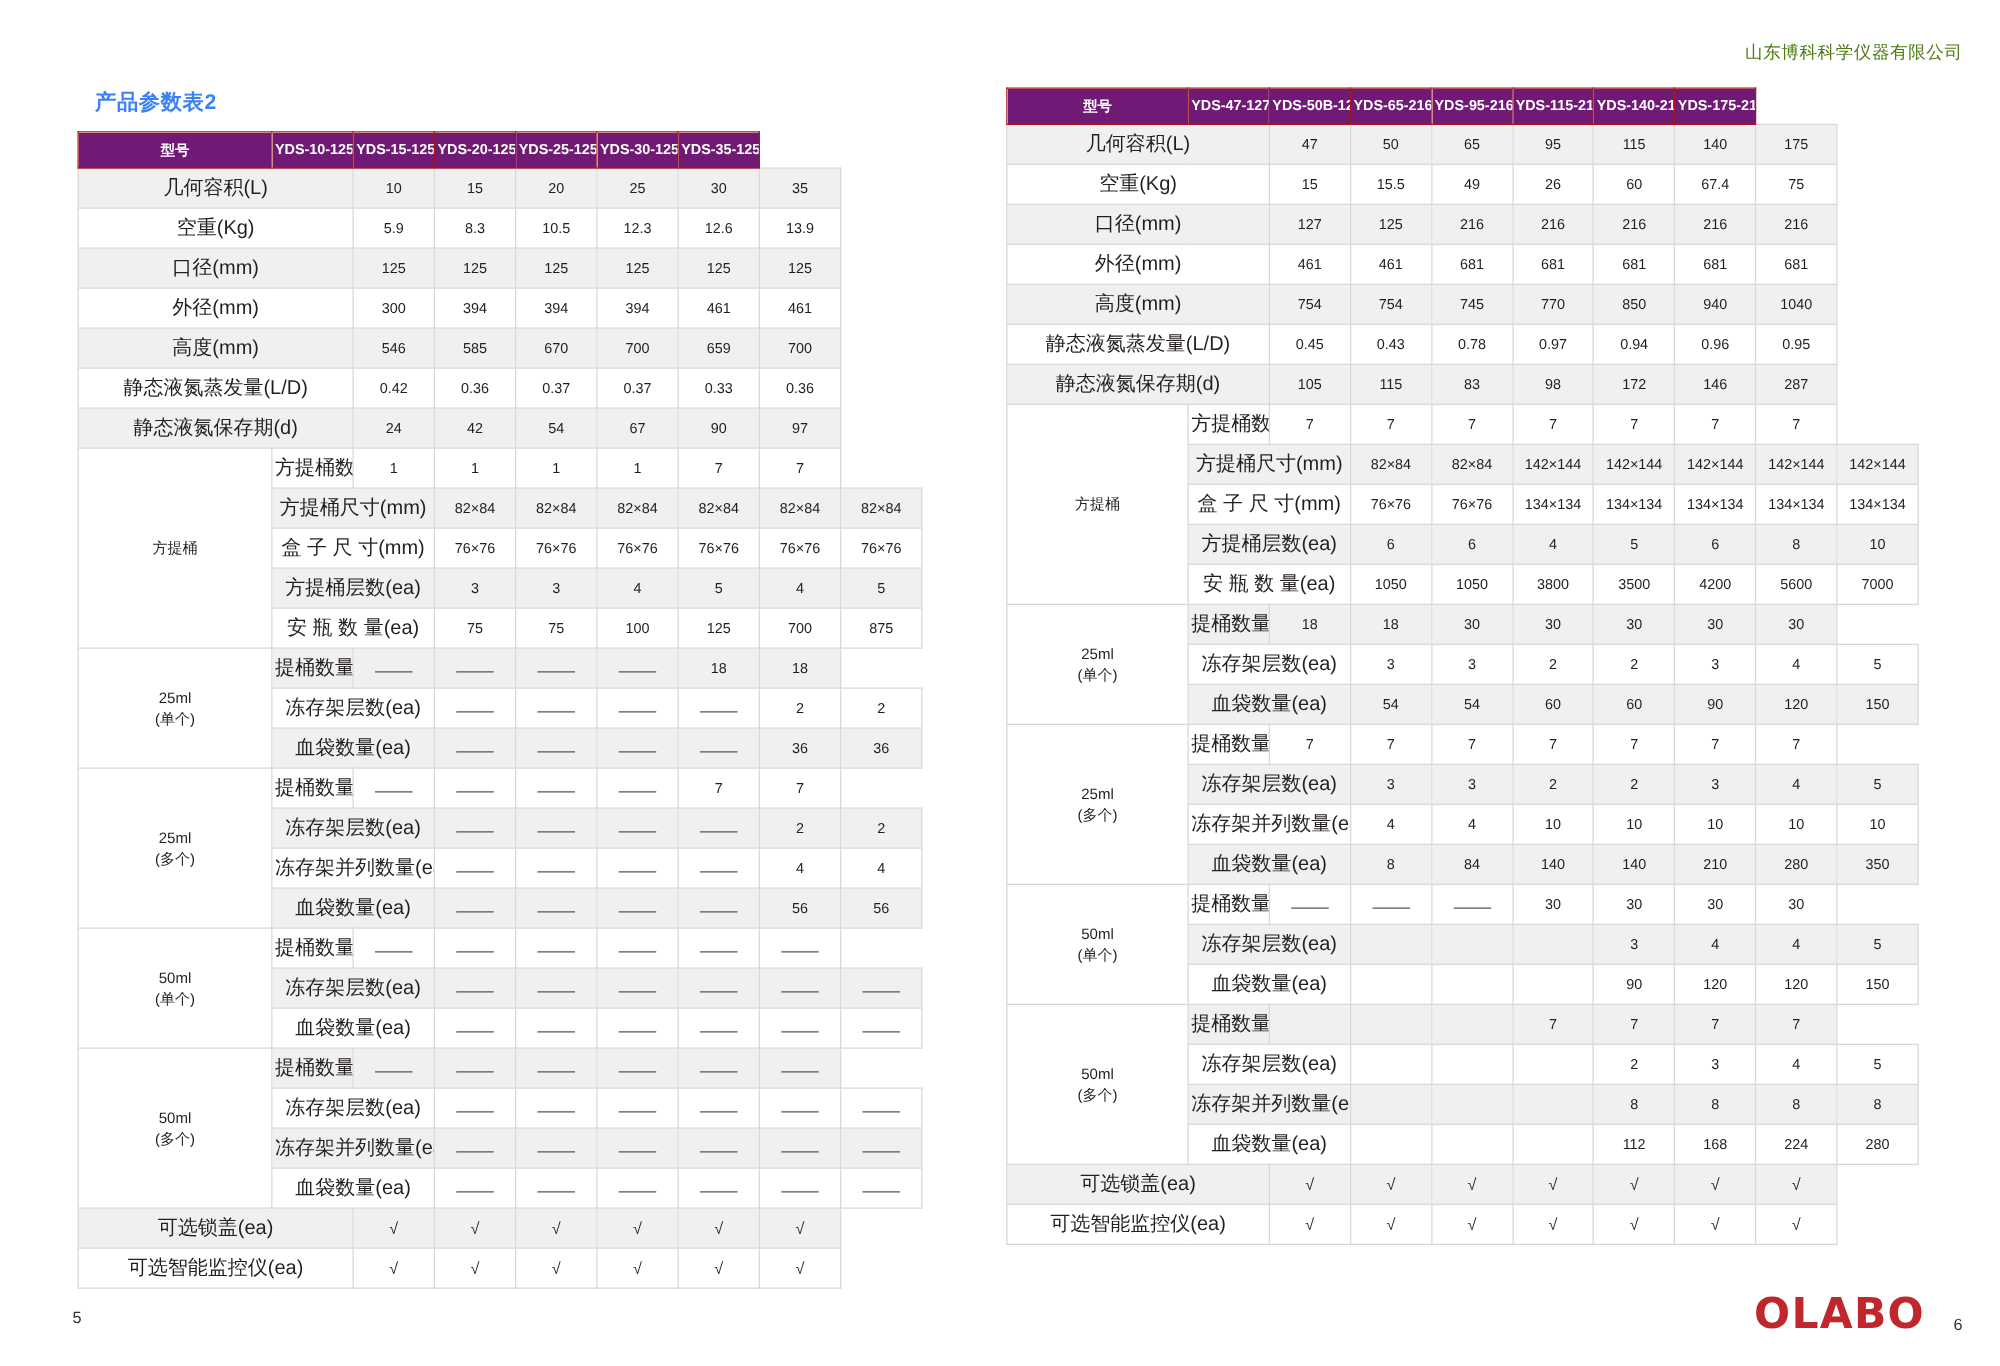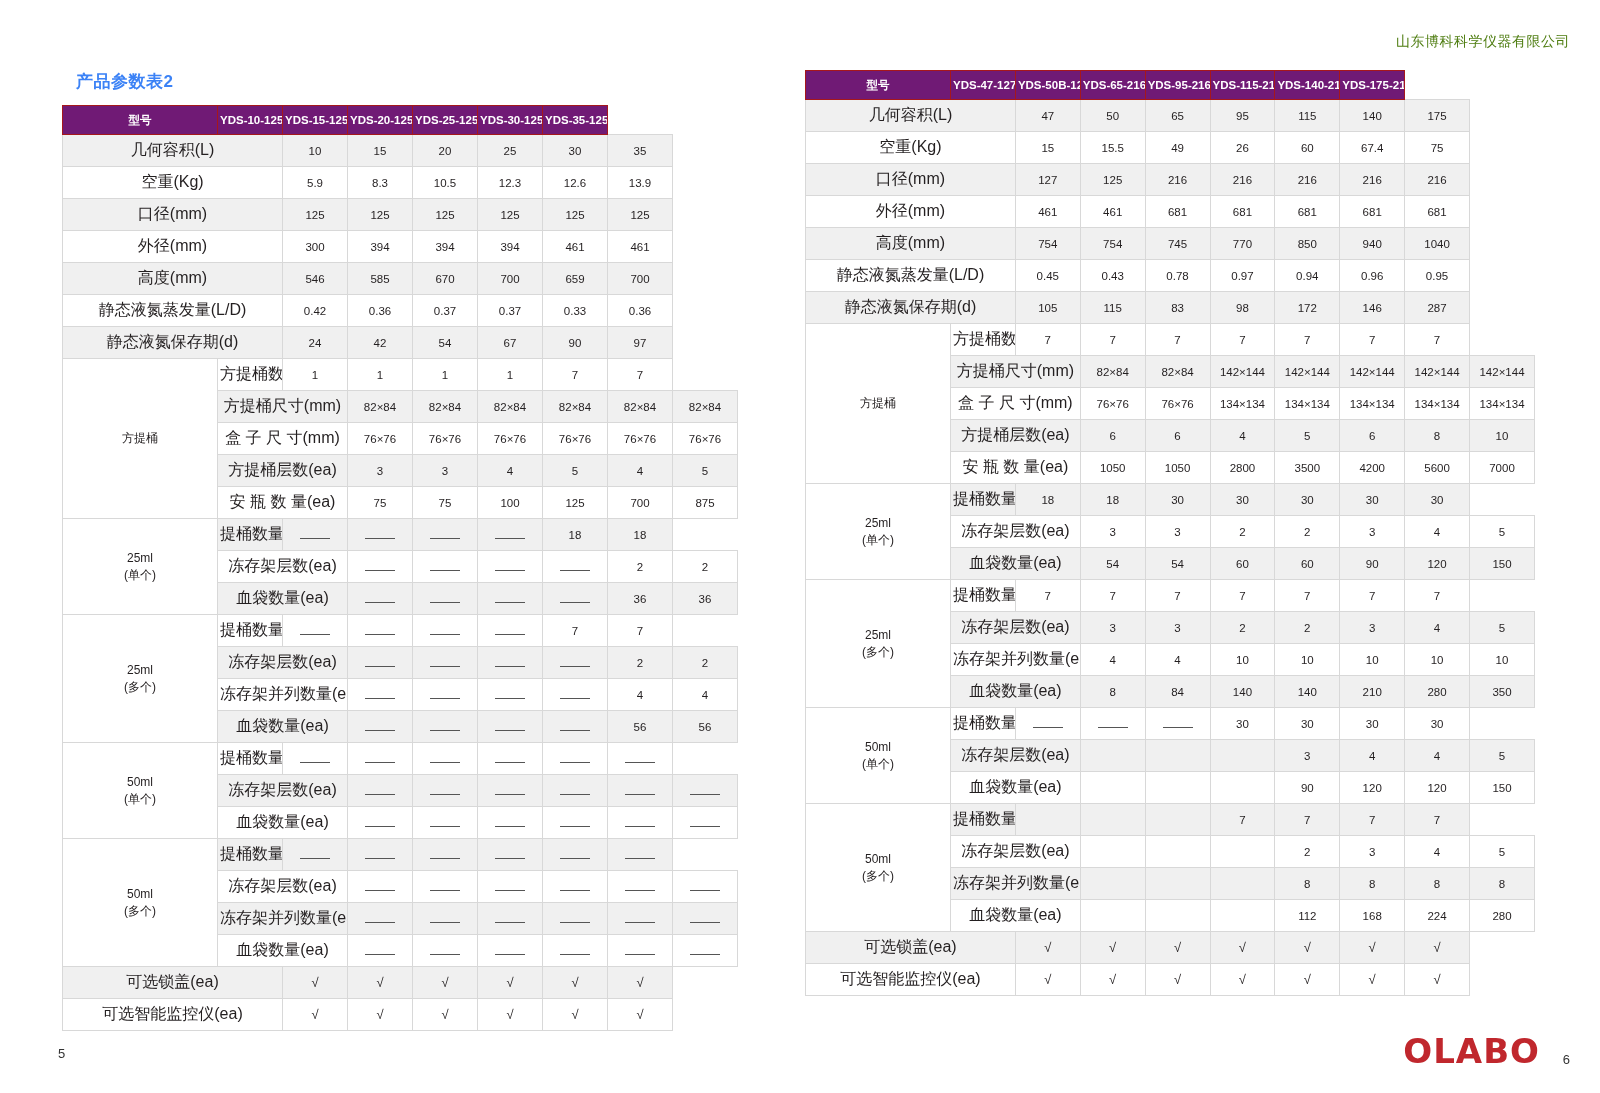--- a/index.html
+++ b/index.html
@@ -507,21 +507,21 @@
           <td>4</td>
           <td>5</td>
           <td>6</td>
           <td>8</td>
           <td>10</td>
         </tr>
         <tr class="white">
           <td class="label" colspan="2">安 瓶 数 量(ea)</td>
           <td>1050</td>
           <td>1050</td>
-          <td>2800</td>
+          <td>3800</td>
           <td>3500</td>
           <td>4200</td>
           <td>5600</td>
           <td>7000</td>
         </tr>
         <tr class="alt">
           <td rowspan="3" class="group" style="width: 52px; background: rgb(255, 255, 255);">25ml<br>(单个)</td>
           <td class="label">提桶数量(ea)</td>
           <td>18</td>
           <td>18</td>

